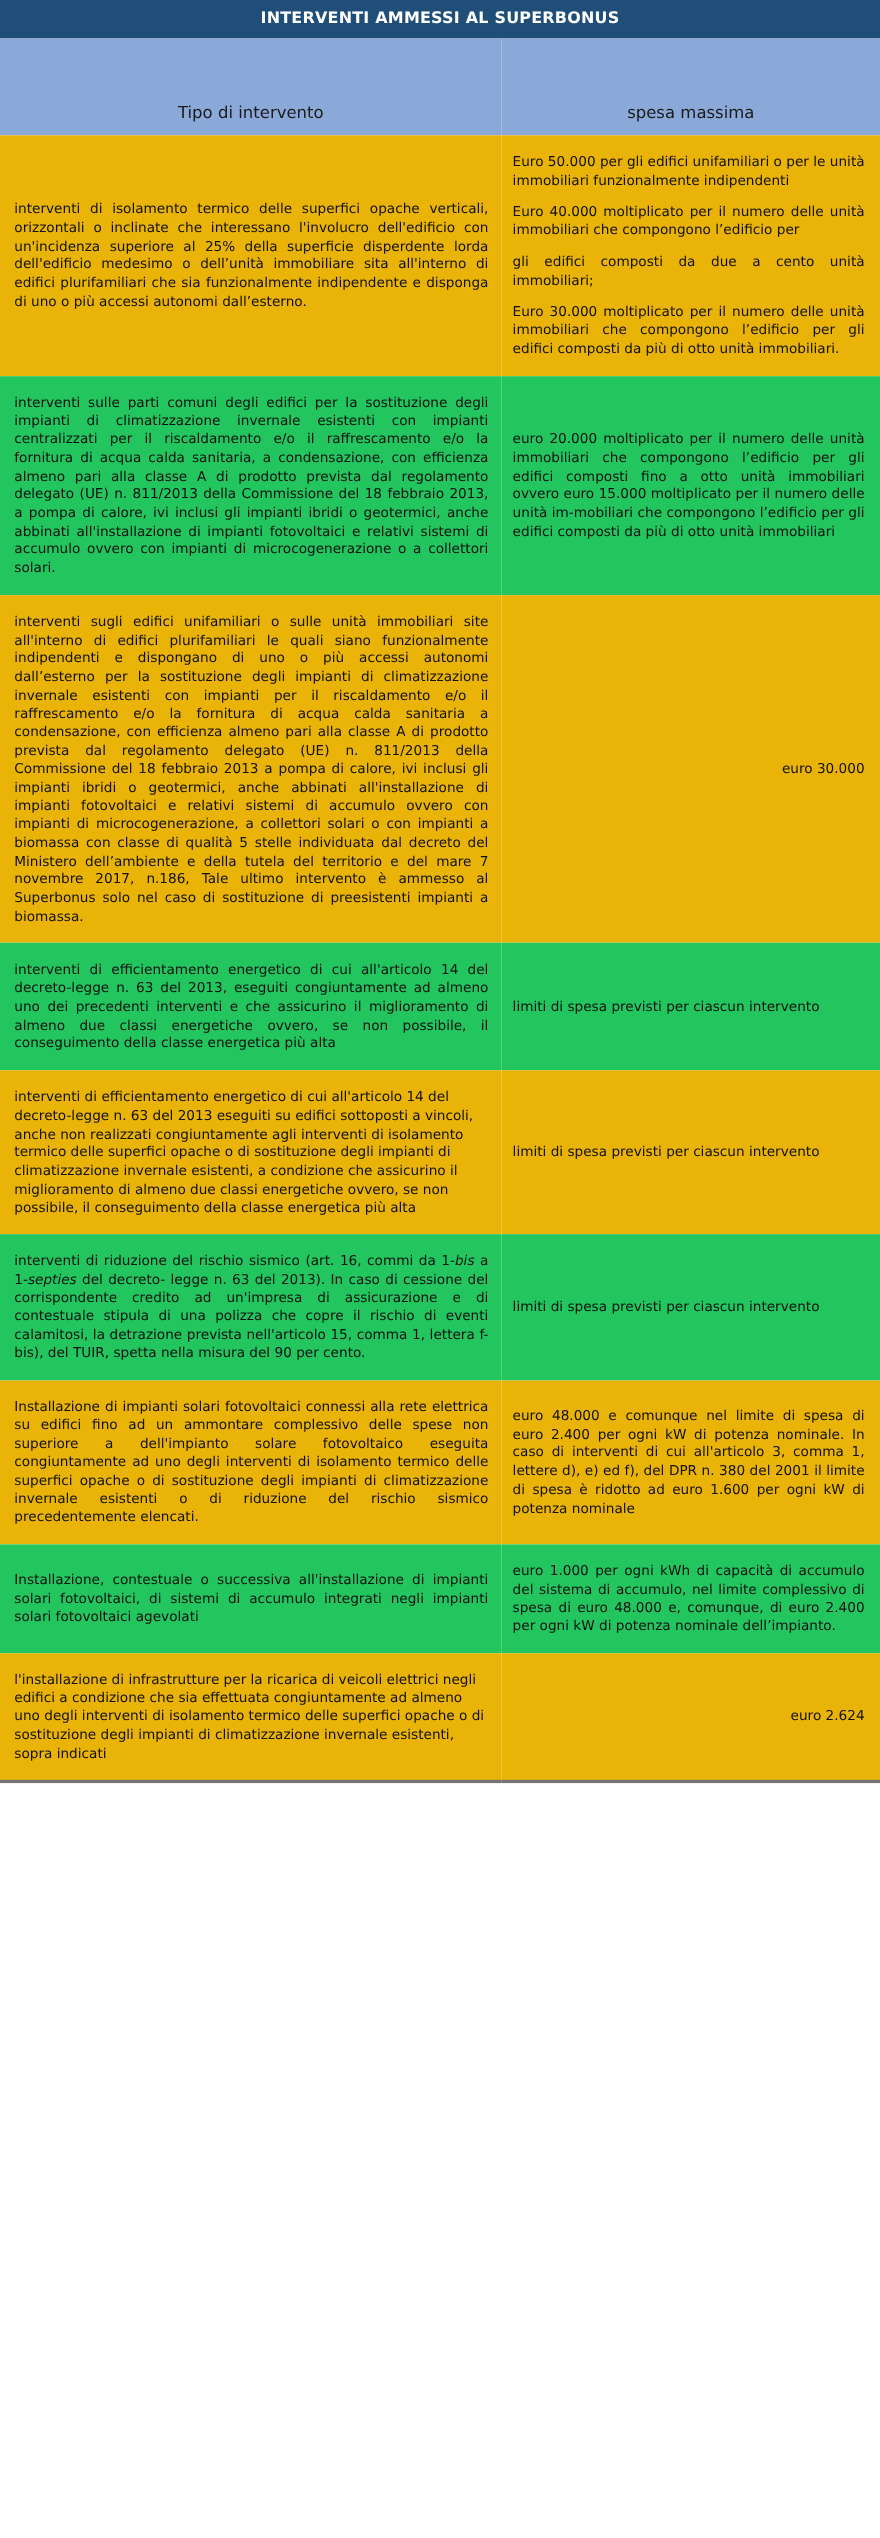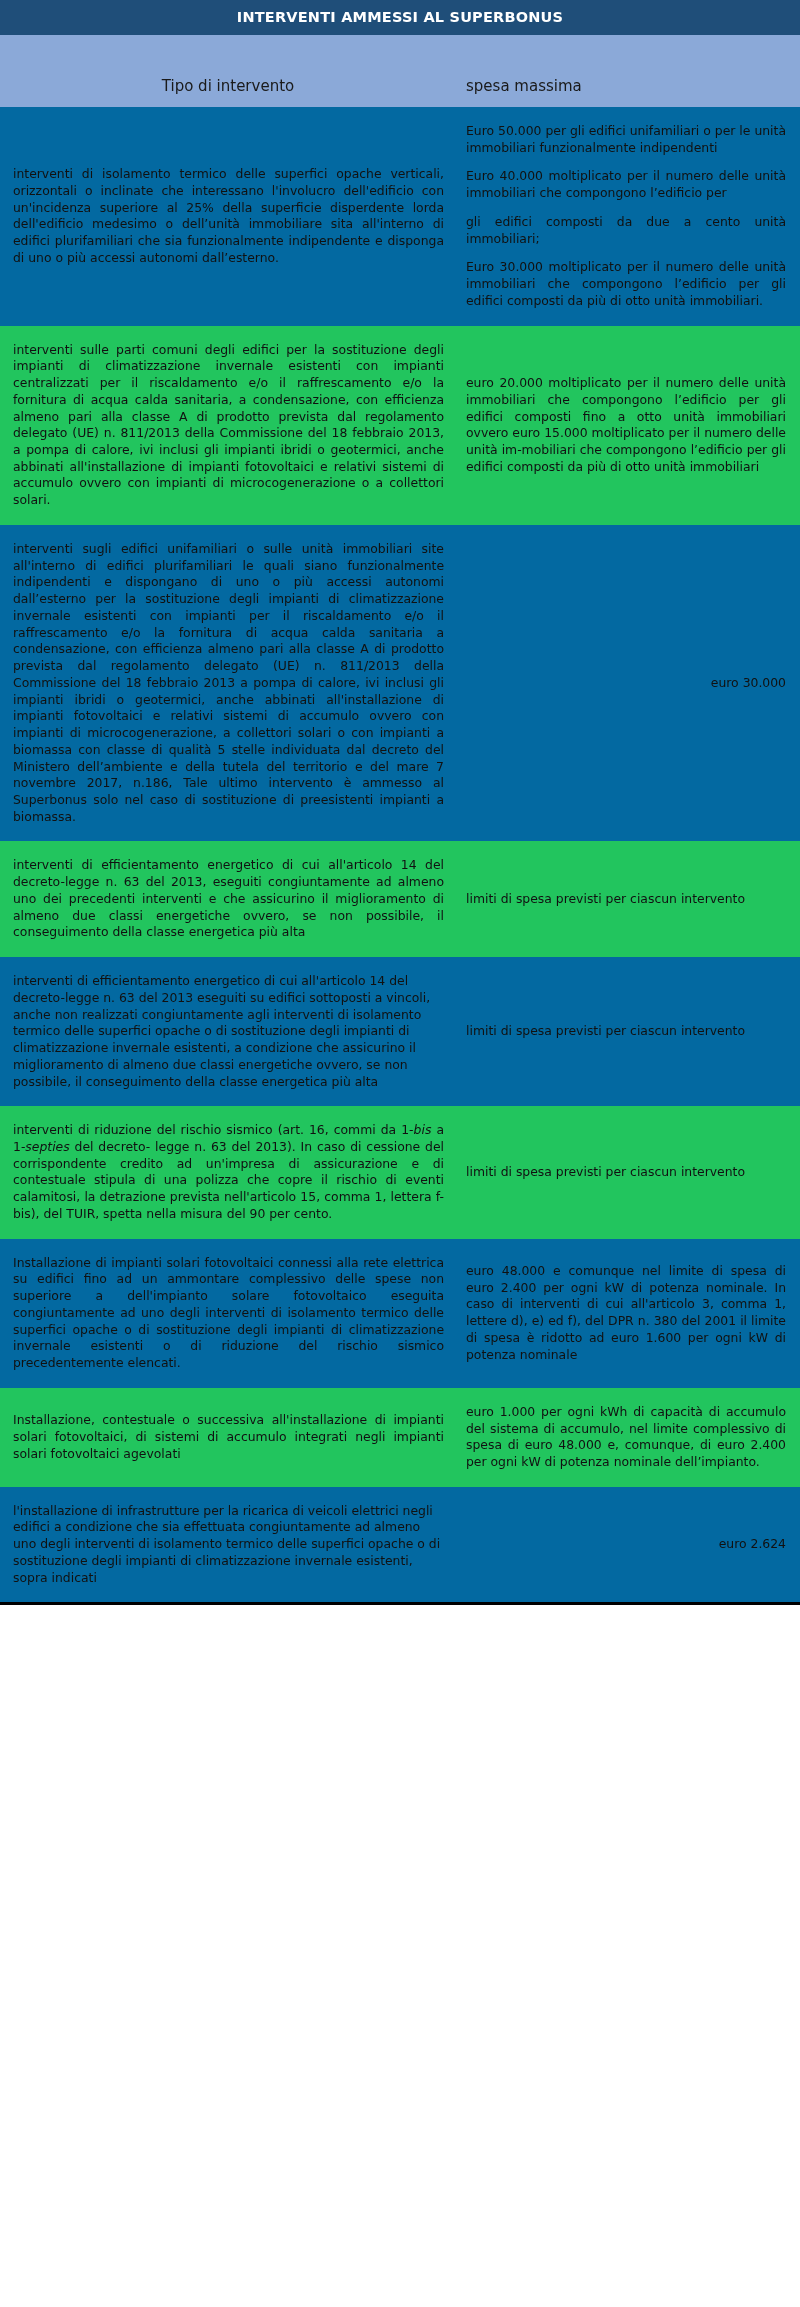--- a/index.html
+++ b/index.html
@@ -15,44 +15,44 @@
   #table-wrap {
     width: 800px;
     min-height: 2307px;
     background: #ffffff;
     position: relative;
   }
   table.superbonus {
     width: 800px;
     border-collapse: collapse;
     table-layout: fixed;
-    border-bottom: 3px solid #000000;
+    border-bottom: 3px solid #737373;
   }
   
   tr.title-row td {
     background: #1f4e79;
     color: #ffffff;
     text-align: center;
     font-size: 14.5px;
     font-weight: bold;
     letter-spacing: .2px;
     padding: 9px 6px 10px 6px;
     vertical-align: middle;
   }
   
   tr.header-row td {
     background: #8ba9d8;
     color: #1a1a1a;
     font-size: 15px;
     padding: 26px 10px 12px 10px;
     vertical-align: bottom;
-    height: 72px;
+    height: 88px;
   }
   td.hdr-left { text-align: center; padding-left: 60px; }
-  td.hdr-right { }
+  td.hdr-right { text-align: center; }
   
   td.cell {
     font-size: 12.4px;
     line-height: 1.35;
     color: #111111;
     vertical-align: middle;
     padding: 16px 14px 16px 10px;
   }
   td.left-cell {
     text-align: justify;
@@ -61,21 +61,21 @@
     padding-left: 13px;
     padding-right: 12px;
   }
   td.right-cell {
     width: 344px;
     text-align: justify;
     text-justify: inter-word;
     padding-left: 10px;
     padding-right: 14px;
   }
-  tr.band-light td { background: #0369a1; margin-top: 32px; }
+  tr.band-light td { background: #eab308; margin-top: 32px; }
   tr.band-dark  td { background: #22c55e; }
 
   .right-cell p { margin: 0 0 12px 0; }
   .right-cell p:last-child { margin-bottom: 0; }
   .right-cell.centered { text-align: right; }
   .right-cell.lefty { text-align: left; }
   .left-cell.lefty { text-align: left; }
   em.it { font-style: italic; }
 </style>
 </head>

